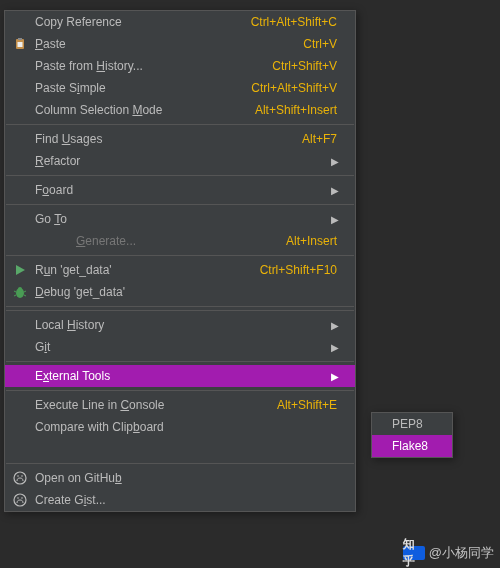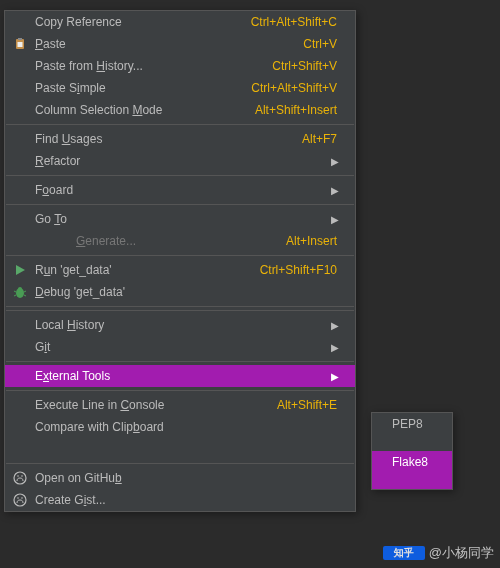--- a/index.html
+++ b/index.html
@@ -74,40 +74,40 @@
   .submenu {
     position: absolute;
     left: 371px;
     top: 412px;
     width: 80px;
     background: #3c3f41;
     border: 1px solid #555;
     box-shadow: 2px 2px 8px rgba(0,0,0,0.4);
   }
   .submenu .menu-item {
-    padding: 0 10px 16px 20px;
+    padding: 0 10px 0 20px;
   }
 
   .watermark {
     position: absolute;
     right: 6px;
     bottom: 6px;
     color: #dddddd;
     font-size: 13px;
     opacity: 0.85;
     display: flex;
     align-items: center;
     gap: 4px;
   }
   .zhihu-icon {
     background: #0a66ff;
     color: #fff;
     font-weight: bold;
-    font-size: 10px;
-    width: 42px;
+    font-size: 12px;
+    width: 22px;
     height: 14px;
     display: inline-flex;
     align-items: center;
     justify-content: center;
     border-radius: 2px;
   }
 </style>
 </head>
 <body>
 

